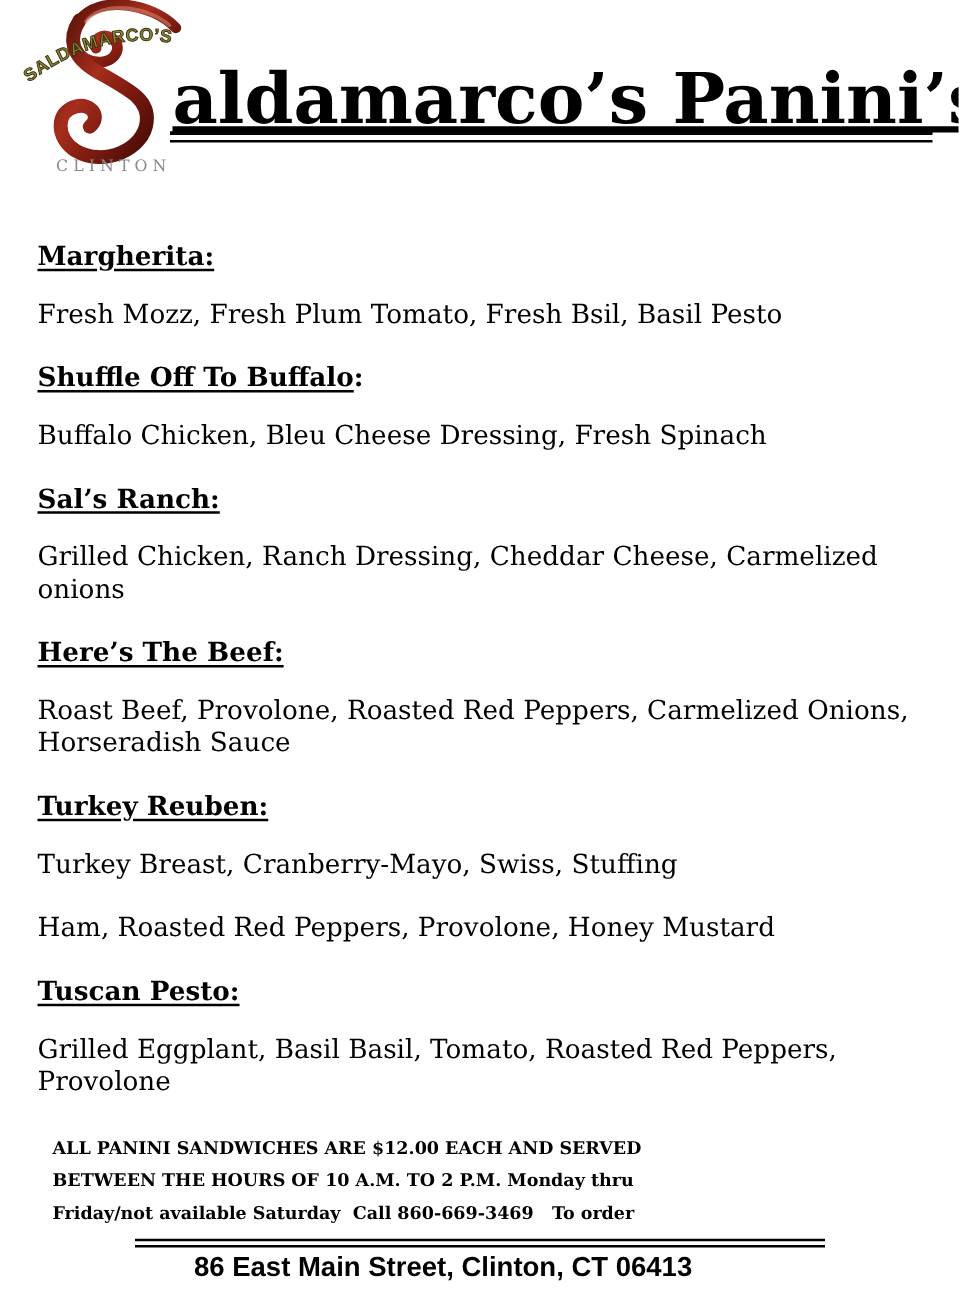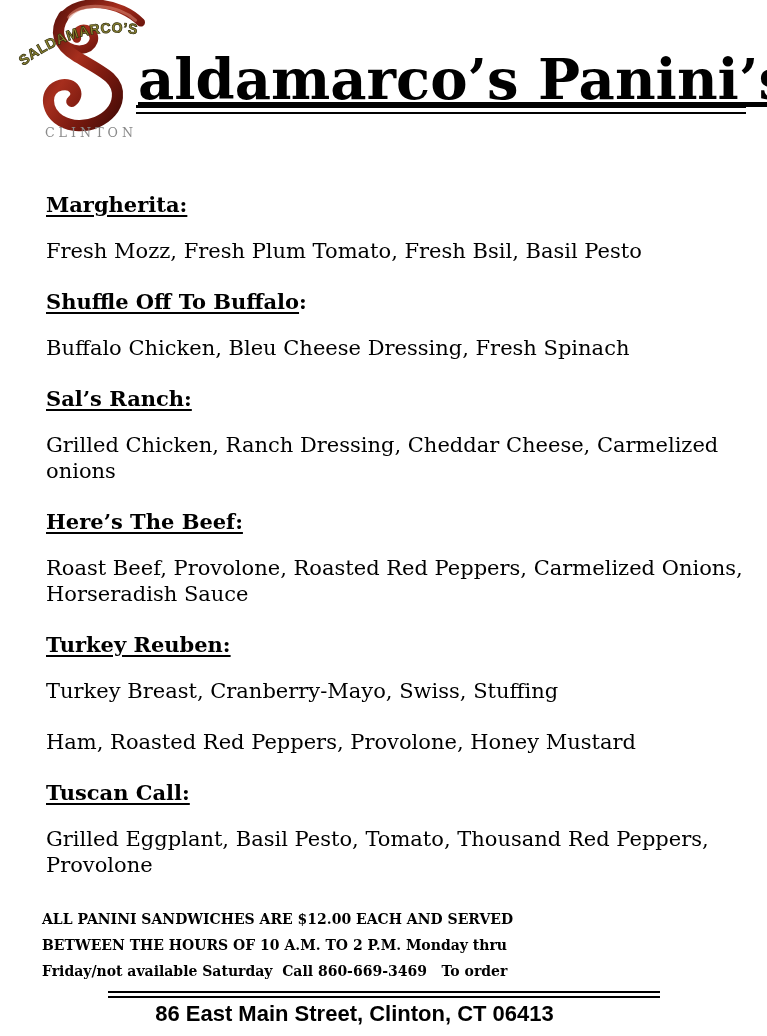--- a/index.html
+++ b/index.html
@@ -14,21 +14,21 @@
     font-size:56px;font-weight:bold;line-height:1;white-space:nowrap;
     letter-spacing:0px;
     text-decoration:underline;
   }
   .title-underline{
     position:absolute;left:136px;top:105px;width:610px;height:4px;
     border-top:3px solid #000;border-bottom:2px solid #000;
   }
   
   .menu{
-    position:absolute;left:46px;top:192px;width:705px;
+    position:absolute;left:30px;top:192px;width:705px;
     font-size:21px;line-height:26px;
   }
   .section{margin-bottom:25px;}
   .item-heading{font-weight:bold;}
   .item-heading .u{
     text-decoration:underline;
     text-decoration-thickness:2px;
     text-underline-offset:3px;
   }
   .item-desc{font-weight:normal;margin-top:20px;}
@@ -98,22 +98,22 @@
         <div class="item-desc">Roast Beef, Provolone, Roasted Red Peppers, Carmelized Onions, Horseradish Sauce</div>
       </div>
       <div class="section">
         <div class="item-heading"><span class="u">Turkey Reuben:</span></div>
         <div class="item-desc">Turkey Breast, Cranberry-Mayo, Swiss, Stuffing</div>
       </div>
       <div class="section">
         <div class="item-desc">Ham, Roasted Red Peppers, Provolone, Honey Mustard</div>
       </div>
       <div class="section">
-        <div class="item-heading"><span class="u">Tuscan Call:</span></div>
-        <div class="item-desc">Grilled Eggplant, Basil Pesto, Tomato, Thousand Red Peppers, Provolone</div>
+        <div class="item-heading"><span class="u">Tuscan Pesto:</span></div>
+        <div class="item-desc">Grilled Eggplant, Basil Basil, Tomato, Roasted Red Peppers, Provolone</div>
       </div>
     </main>
 
   <div class="notice">
     <div class="notice-line">ALL PANINI SANDWICHES ARE $12.00 EACH AND SERVED</div>
     <div class="notice-line">BETWEEN THE HOURS OF 10 A.M. TO 2 P.M. Monday thru</div>
     <div class="notice-line">Friday/not available Saturday  Call 860-669-3469   To order</div>
   </div>
 
   <div class="footer-rule"></div>

